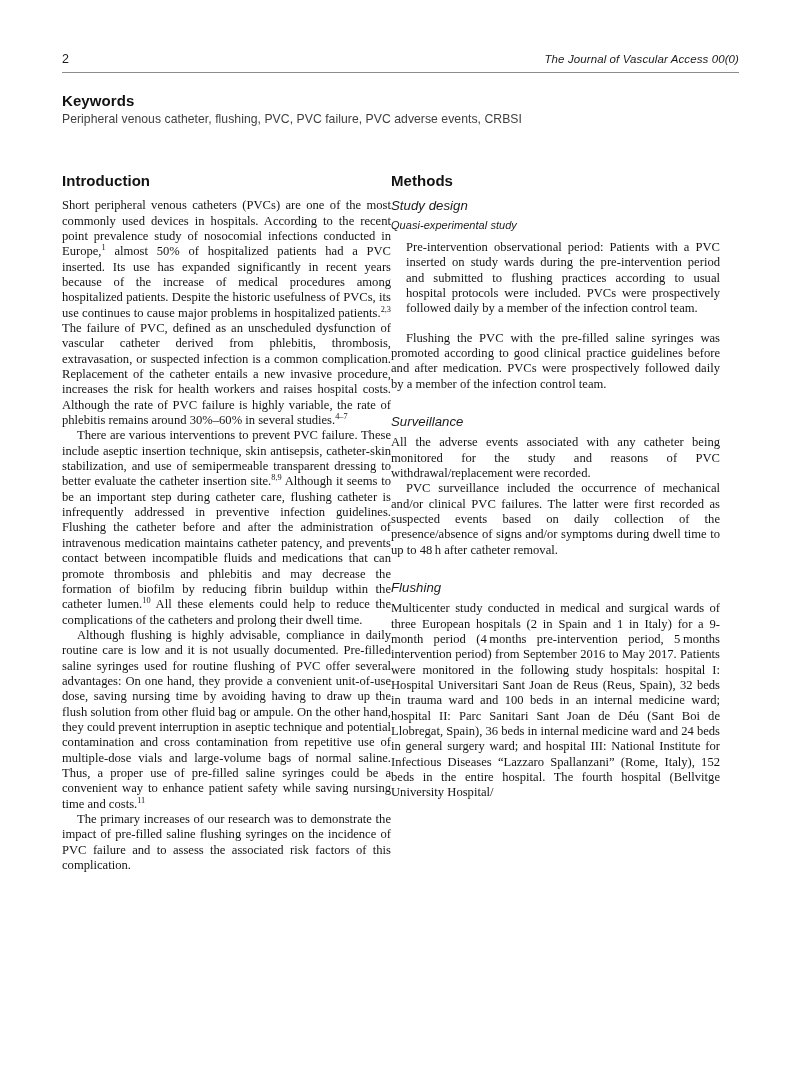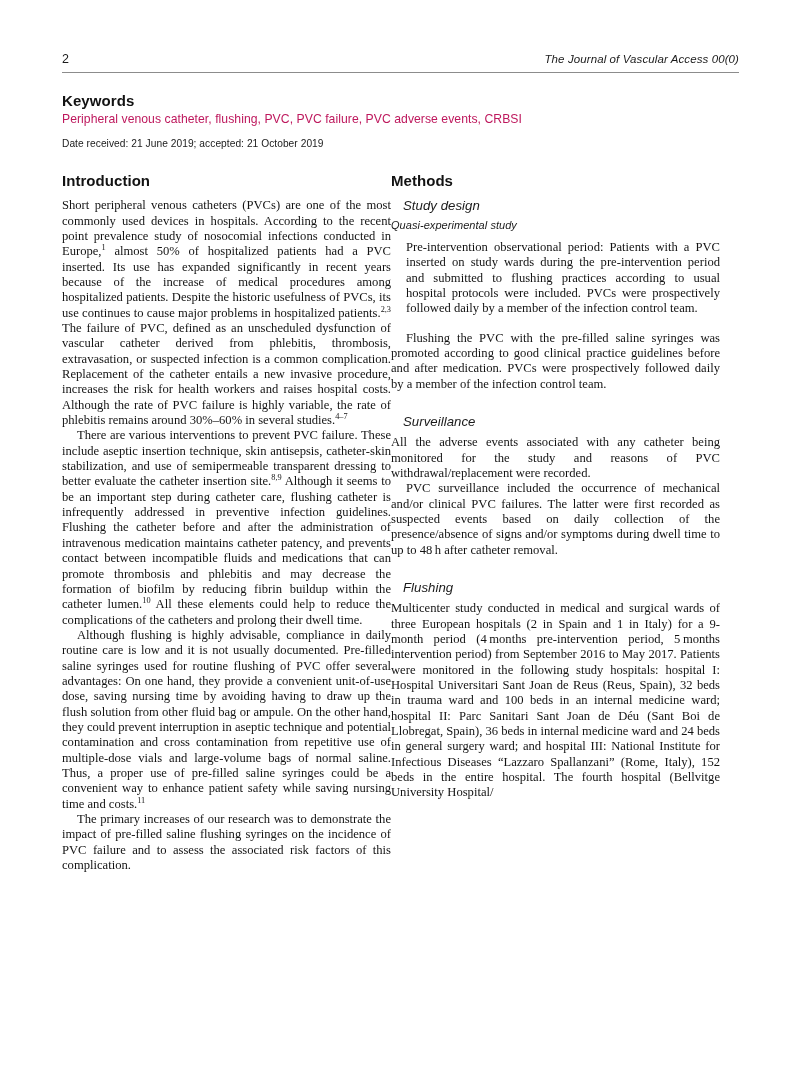--- a/index.html
+++ b/index.html
@@ -64,21 +64,21 @@
   }
   .keywords-label {
     font-size: 15px;
     font-weight: bold;
     color: #121212;
     letter-spacing: 0.1px;
     margin-bottom: 3px;
   }
   .keywords-list {
     font-size: 12.2px;
-    color: #be185d;
+    color: #404040;
     letter-spacing: 0.05px;
   }
   .date-line {
     position: absolute;
     left: 62px;
     top: 138px;
     width: 677px;
     font-family: "Liberation Sans", sans-serif;
     font-size: 10.2px;
     color: #1a1a1a;
@@ -106,21 +106,21 @@
     margin: 0 0 9px 0;
     letter-spacing: 0.05px;
     line-height: 1.15;
   }
   h2.subsec {
     font-family: "Liberation Sans", sans-serif;
     font-size: 13.2px;
     font-style: italic;
     font-weight: normal;
     color: #1a1a1a;
-    margin: 14px 0 6px 12px;
+    margin: 14px 0 6px 0;
     letter-spacing: 0.05px;
     line-height: 1.15;
   }
   h3.subsubsec {
     font-family: "Liberation Sans", sans-serif;
     font-size: 11px;
     font-style: italic;
     font-weight: normal;
     color: #1a1a1a;
     margin: 0 0 8px 0;
@@ -167,21 +167,20 @@
     <span class="folio">2</span>
     <span class="journal-title">The Journal of Vascular Access 00(0)</span>
   </div>
   <div class="head-rule"></div>
 
   <div class="keywords-block">
     <div class="keywords-label">Keywords</div>
     <div class="keywords-list">Peripheral venous catheter, flushing, PVC, PVC failure, PVC adverse events, CRBSI</div>
   </div>
 
-  <div class="date-line">Date received: 21 June 2019; accepted: 21 October 2019</div>
 
   <div class="columns">
 
     <div class="col">
       <h1 class="sec">Introduction</h1>
       <div id="left-paras">
           <p class="body noindent">Short peripheral venous catheters (PVCs) are one of the most commonly used devices in hospitals. According to the recent point prevalence study of nosocomial infections conducted in Europe,<sup>1</sup> almost 50% of hospitalized patients had a PVC inserted. Its use has expanded significantly in recent years because of the increase of medical procedures among hospitalized patients. Despite the historic usefulness of PVCs, its use continues to cause major problems in hospitalized patients.<sup>2,3</sup> The failure of PVC, defined as an unscheduled dysfunction of vascular catheter derived from phlebitis, thrombosis, extravasation, or suspected infection is a common complication. Replacement of the catheter entails a new invasive procedure, increases the risk for health workers and raises hospital costs. Although the rate of PVC failure is highly variable, the rate of phlebitis remains around 30%–60% in several studies.<sup>4–7</sup></p>
           <p class="body indent">There are various interventions to prevent PVC failure. These include aseptic insertion technique, skin antisepsis, catheter-skin stabilization, and use of semipermeable transparent dressing to better evaluate the catheter insertion site.<sup>8,9</sup> Although it seems to be an important step during catheter care, flushing catheter is infrequently addressed in preventive infection guidelines. Flushing the catheter before and after the administration of intravenous medication maintains catheter patency, and prevents contact between incompatible fluids and medications that can promote thrombosis and phlebitis and may decrease the formation of biofilm by reducing fibrin buildup within the catheter lumen.<sup>10</sup> All these elements could help to reduce the complications of the catheters and prolong their dwell time.</p>
           <p class="body indent">Although flushing is highly advisable, compliance in daily routine care is low and it is not usually documented. Pre-filled saline syringes used for routine flushing of PVC offer several advantages: On one hand, they provide a convenient unit-of-use dose, saving nursing time by avoiding having to draw up the flush solution from other fluid bag or ampule. On the other hand, they could prevent interruption in aseptic technique and potential contamination and cross contamination from repetitive use of multiple-dose vials and large-volume bags of normal saline. Thus, a proper use of pre-filled saline syringes could be a convenient way to enhance patient safety while saving nursing time and costs.<sup>11</sup></p>
           <p class="body indent">The primary increases of our research was to demonstrate the impact of pre-filled saline flushing syringes on the incidence of PVC failure and to assess the associated risk factors of this complication.</p>

